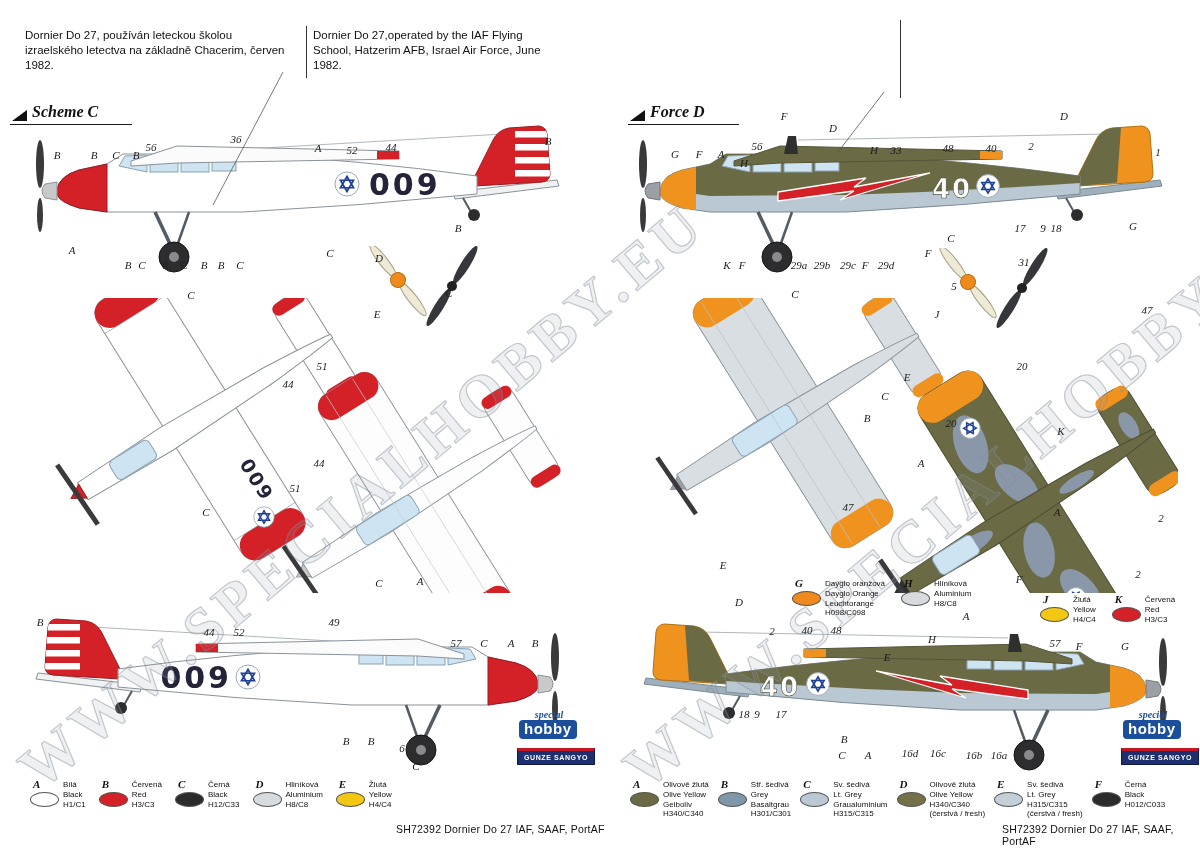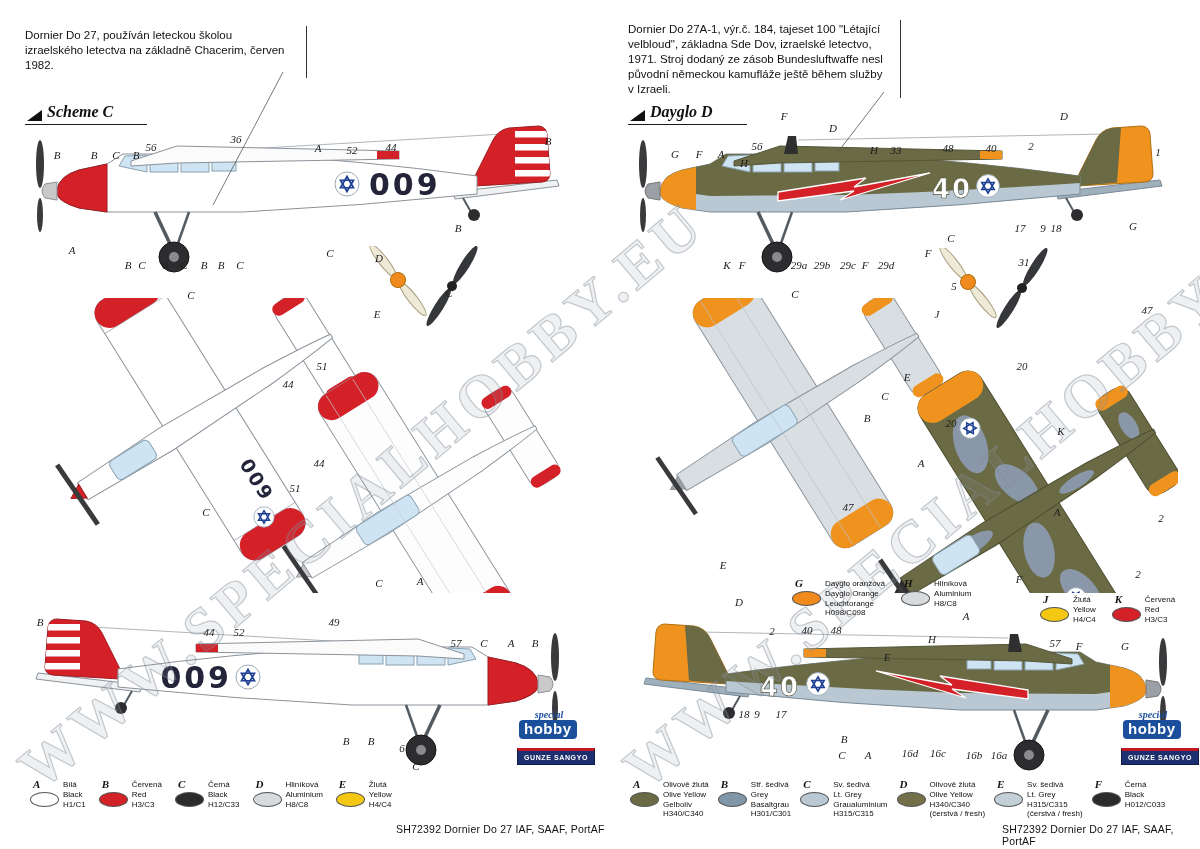--- a/index.html
+++ b/index.html
@@ -199,22 +199,23 @@
           <ellipse cx="0" cy="-25" rx="4.5" ry="22" fill="#35373a"></ellipse>
           <ellipse cx="0" cy="25" rx="4.5" ry="22" fill="#35373a"></ellipse>
           <circle r="5" fill="#222"></circle>
         </g>
       </g>
     </defs>
   </svg>
 
   <div class="desc" style="left:25px;top:28px">Dornier Do 27, používán leteckou školou izraelského letectva na základně Chacerim, červen 1982.</div>
   <div class="vline" style="left:306px;top:26px;height:52px"></div>
-
-  <div class="scheme" style="left:25px;top:103px">
+  <div class="desc" style="left:313px;top:28px;width:250px">Dornier Do 27,operated by the IAF Flying School, Hatzerim AFB, Israel Air Force, June 1982.</div>
+
+  <div class="scheme" style="left:10px;top:103px">
     <span class="scheme-marker"></span>
     <span class="scheme-label">Scheme C</span>
   </div>
 
   <div class="watermark" style="left:28px;top:742px">WWW.SPECIALHOBBY.EU</div>
 
   <svg class="art" style="left:25px;top:112px" width="545" height="185" viewBox="0 0 545 185">
     <use href="#profileC"></use>
     <text class="regC" x="344" y="83">009</text>
   </svg>
@@ -301,26 +302,25 @@
   <span class="footer" style="left:396px">SH72392  Dornier Do 27 IAF, SAAF, PortAF</span>
 
   <div class="logo-sh" style="left:519px;top:710px">
     <div class="sh-special">special</div>
     <div class="sh-hobby">hobby</div>
   </div>
   <div class="logo-gz" style="left:517px;top:748px">
     <span>GUNZE SANGYO</span>
   </div>
 
-  <div class="desc" style="left:628px;top:22px">Dornier Do 27A-1, výr.č. 184, tajeset 100 "Létající velbloud", základna Sde Dov, izraelské letectvo, 1971. Stroj dodaný ze zásob Bundesluftwaffe nesl původní německou kamufláže ještě během služby v Izraeli.</div>
   <div class="vline" style="left:900px;top:20px;height:78px"></div>
 
   <div class="scheme" style="left:628px;top:103px">
     <span class="scheme-marker"></span>
-    <span class="scheme-label">Dayglo D</span>
+    <span class="scheme-label">Force D</span>
   </div>
 
   <div class="watermark" style="left:633px;top:742px">WWW.SPECIALHOBBY.EU</div>
 
   <svg class="art" style="left:628px;top:112px" width="550" height="195" viewBox="0 0 550 195">
     <use href="#profileD"></use>
     <text class="regW" x="304" y="86">40</text>
   </svg>
 
   <svg class="art" style="left:628px;top:298px" width="550" height="295" viewBox="0 0 550 295">

